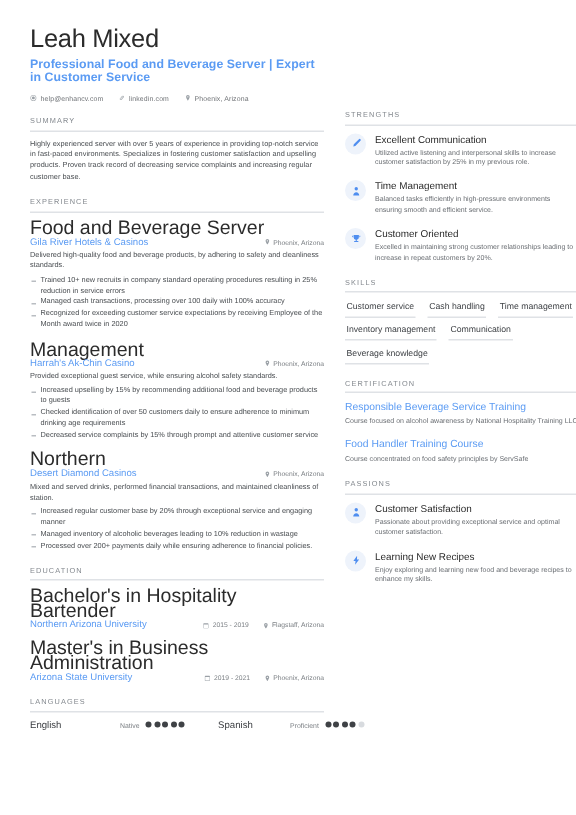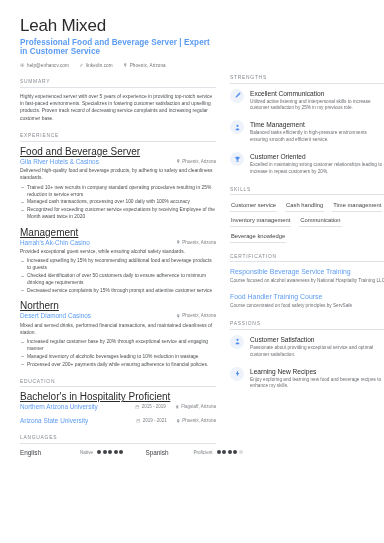--- a/index.html
+++ b/index.html
@@ -36,21 +36,21 @@
     text-transform: uppercase; padding-bottom: 2.5px;
   }
   .sec-rule { height: 1px; background: #dfe2e6; margin-bottom: 5px; }
 
   .body-text {
     font-size: 4.9px; line-height: 7.4px; color: #4a4e52; letter-spacing: 0.02px;
   }
 
   
   .entry { margin-bottom: 7px; }
-  .entry-title { font-size: 10px; color: #2b2b2b; line-height: 10px; margin-bottom: 1px; text-decoration: underline; }
+  .entry-title { font-size: 13px; color: #2b2b2b; line-height: 10px; margin-bottom: 1px; }
   .entry-sub-row { display: flex; align-items: center; justify-content: space-between; margin-bottom: 2.5px; }
   .entry-org { font-size: 6.4px; color: #5b9bf3; }
   .meta-group { display: flex; align-items: center; gap: 9px; }
   .meta { display: flex; align-items: center; gap: 2px; }
   .meta-text { font-size: 4.5px; color: #7c8085; }
   .entry-desc { font-size: 4.9px; line-height: 7.2px; color: #4a4e52; margin-bottom: 2px; }
   .bullets { list-style: none; }
   .bullets li {
     position: relative; padding-left: 7px;
     font-size: 4.9px; line-height: 7.2px; color: #4a4e52; margin-bottom: 0.5px;
@@ -206,21 +206,21 @@
           <li>Processed over 200+ payments daily while ensuring adherence to financial policies.</li>
         </ul>
       </div>
     </div>
 
     <div class="section">
       <div class="sec-title">EDUCATION</div>
       <div class="sec-rule"></div>
 
       <div class="entry">
-        <div class="entry-title">Bachelor's in Hospitality Proficient</div>
+        <div class="entry-title">Bachelor's in Hospitality Bartender</div>
         <div class="entry-sub-row">
           <span class="entry-org">Northern Arizona University</span>
           <span class="meta-group">
             <span class="meta">
               <span class="mini-ico">
                 <svg viewBox="0 0 16 16">
                     <path d="M3 2h10a1 1 0 011 1v10a1 1 0 01-1 1H3a1 1 0 01-1-1V3a1 1 0 011-1zm0 3v8h10V5z"></path>
                   </svg>
               </span>
               <span class="meta-text">2015 - 2019</span>
@@ -231,20 +231,21 @@
                     <path d="M8 1.3A4.3 4.3 0 003.7 5.6c0 3.2 4.3 9.1 4.3 9.1s4.3-5.9 4.3-9.1A4.3 4.3 0 008 1.3zm0 5.9a1.6 1.6 0 110-3.2 1.6 1.6 0 010 3.2z"></path>
                   </svg>
               </span>
               <span class="meta-text">Flagstaff, Arizona</span>
             </span>
           </span>
         </div>
       </div>
 
       <div class="entry">
+        <div class="entry-title">Master's in Business Administration</div>
         <div class="entry-sub-row">
           <span class="entry-org">Arizona State University</span>
           <span class="meta-group">
             <span class="meta">
               <span class="mini-ico">
                 <svg viewBox="0 0 16 16">
                     <path d="M3 2h10a1 1 0 011 1v10a1 1 0 01-1 1H3a1 1 0 01-1-1V3a1 1 0 011-1zm0 3v8h10V5z"></path>
                   </svg>
               </span>
               <span class="meta-text">2019 - 2021</span>

